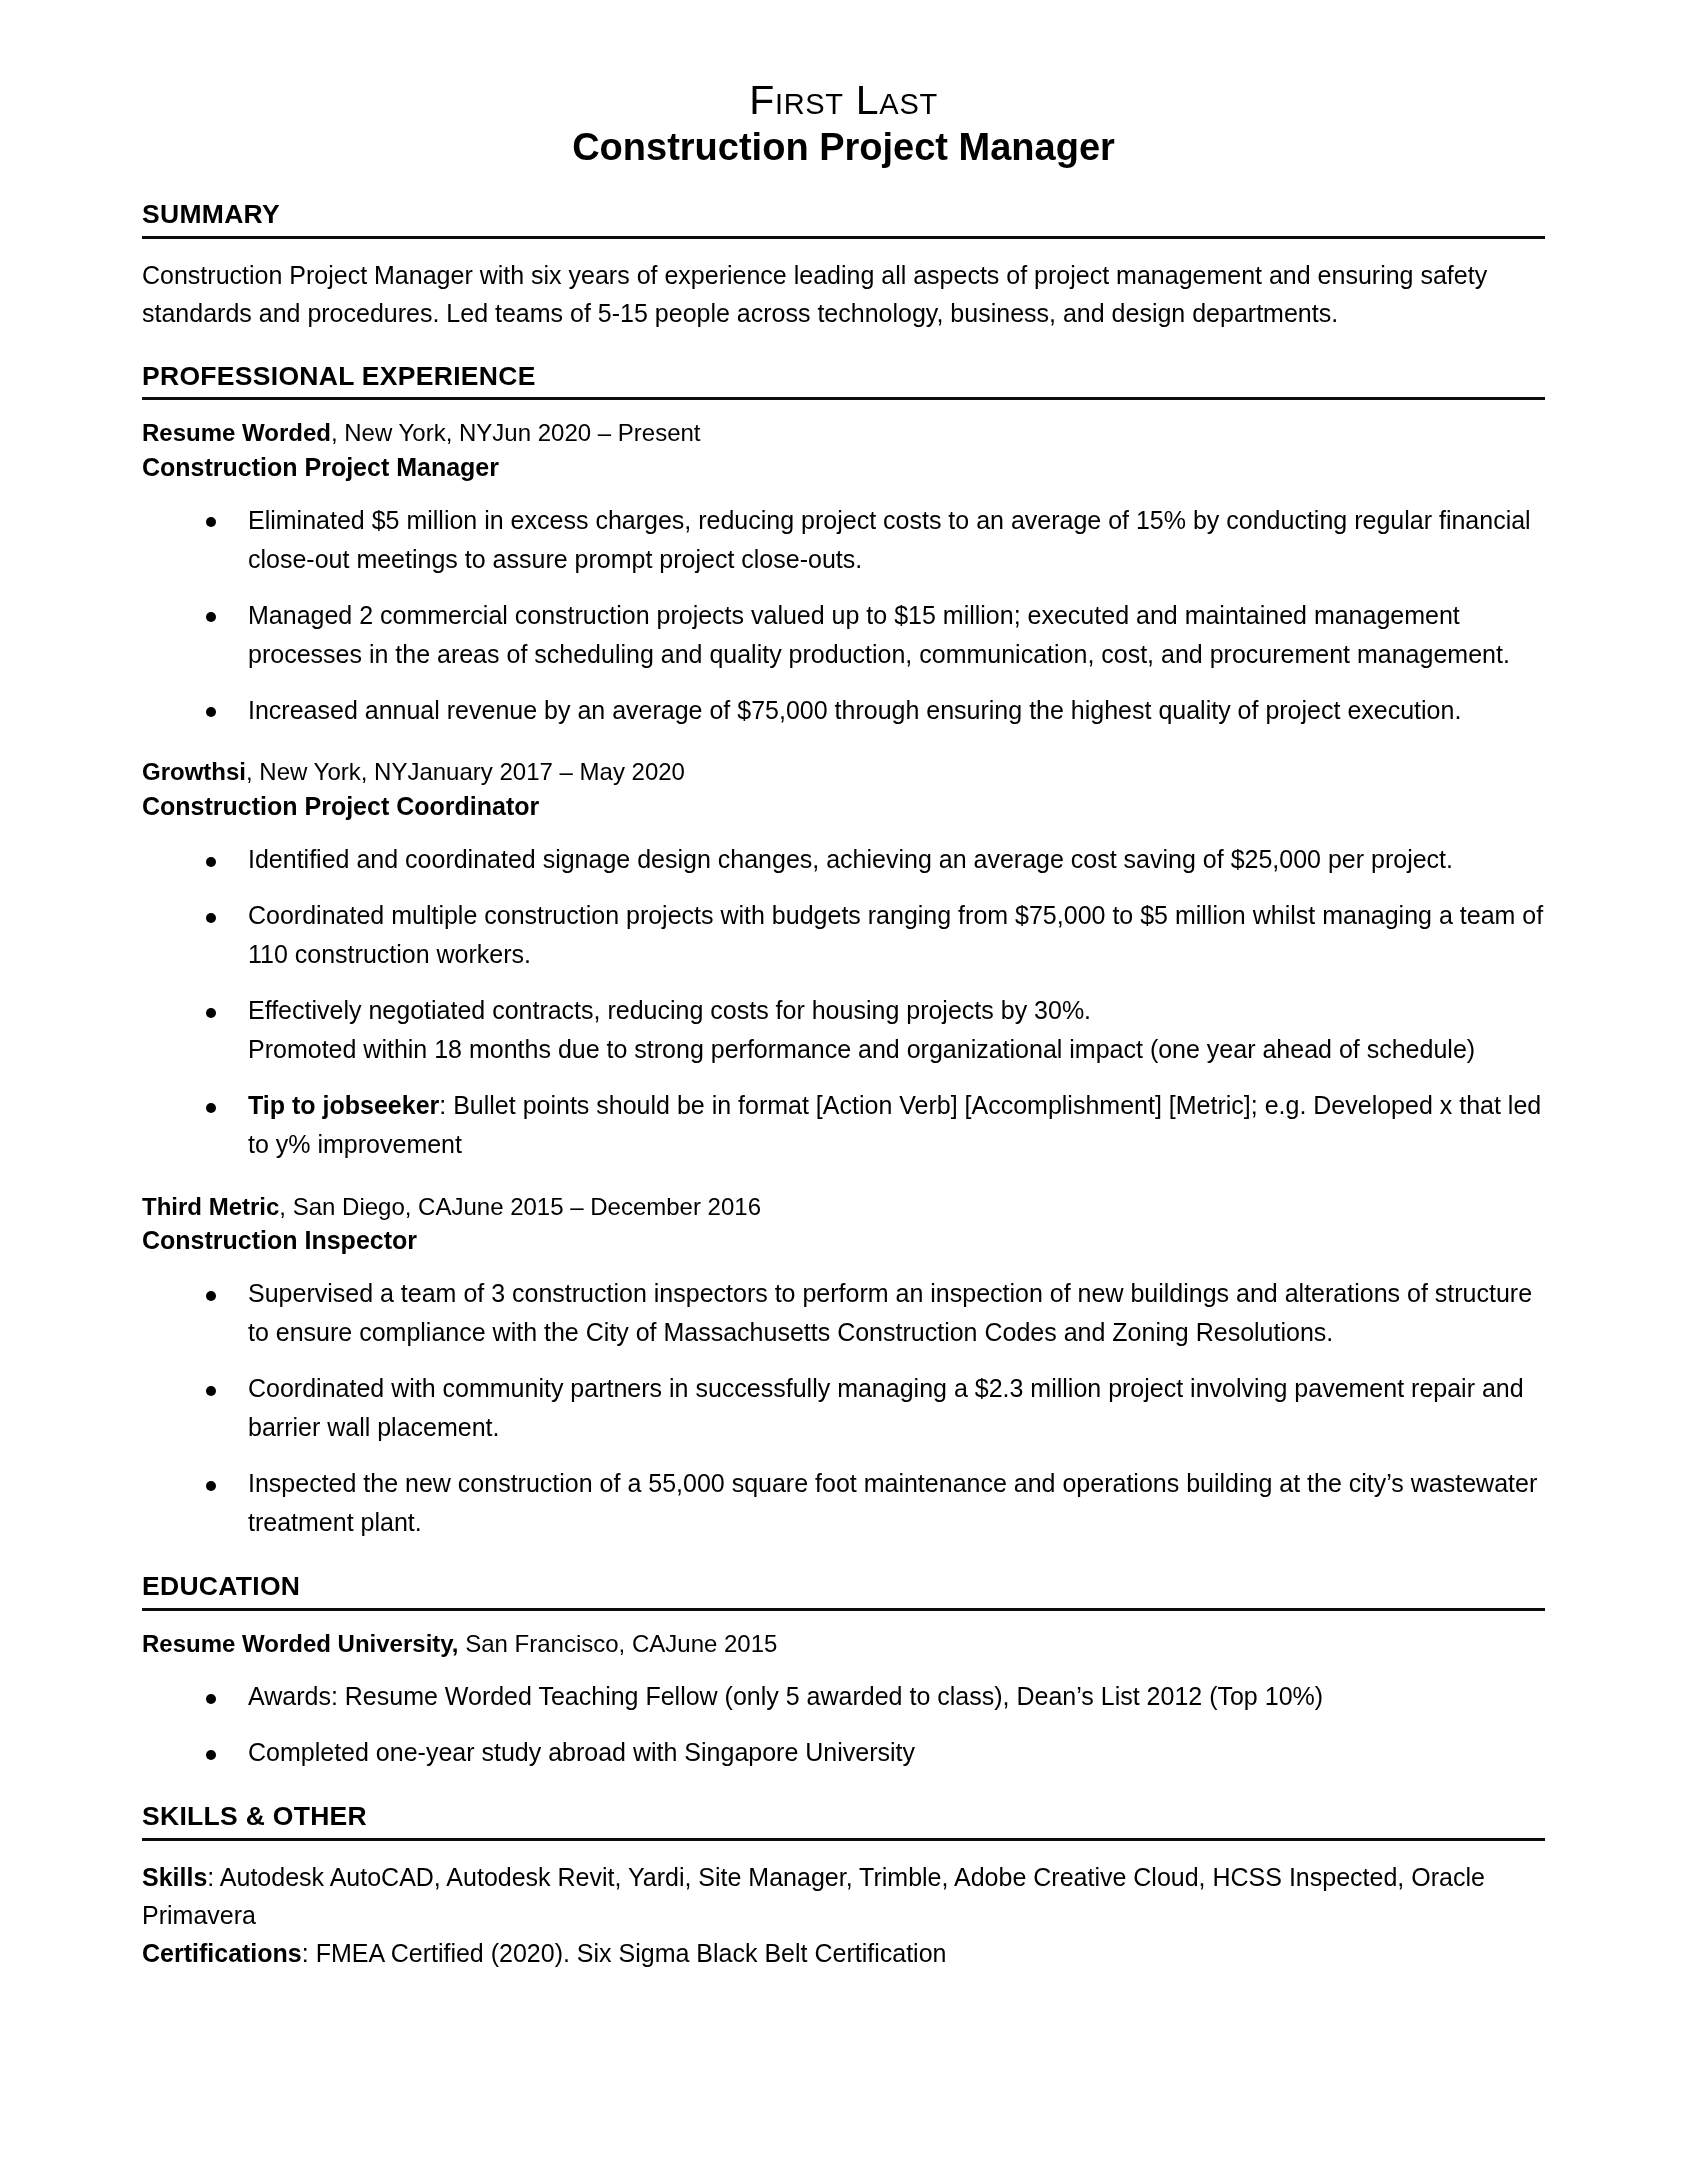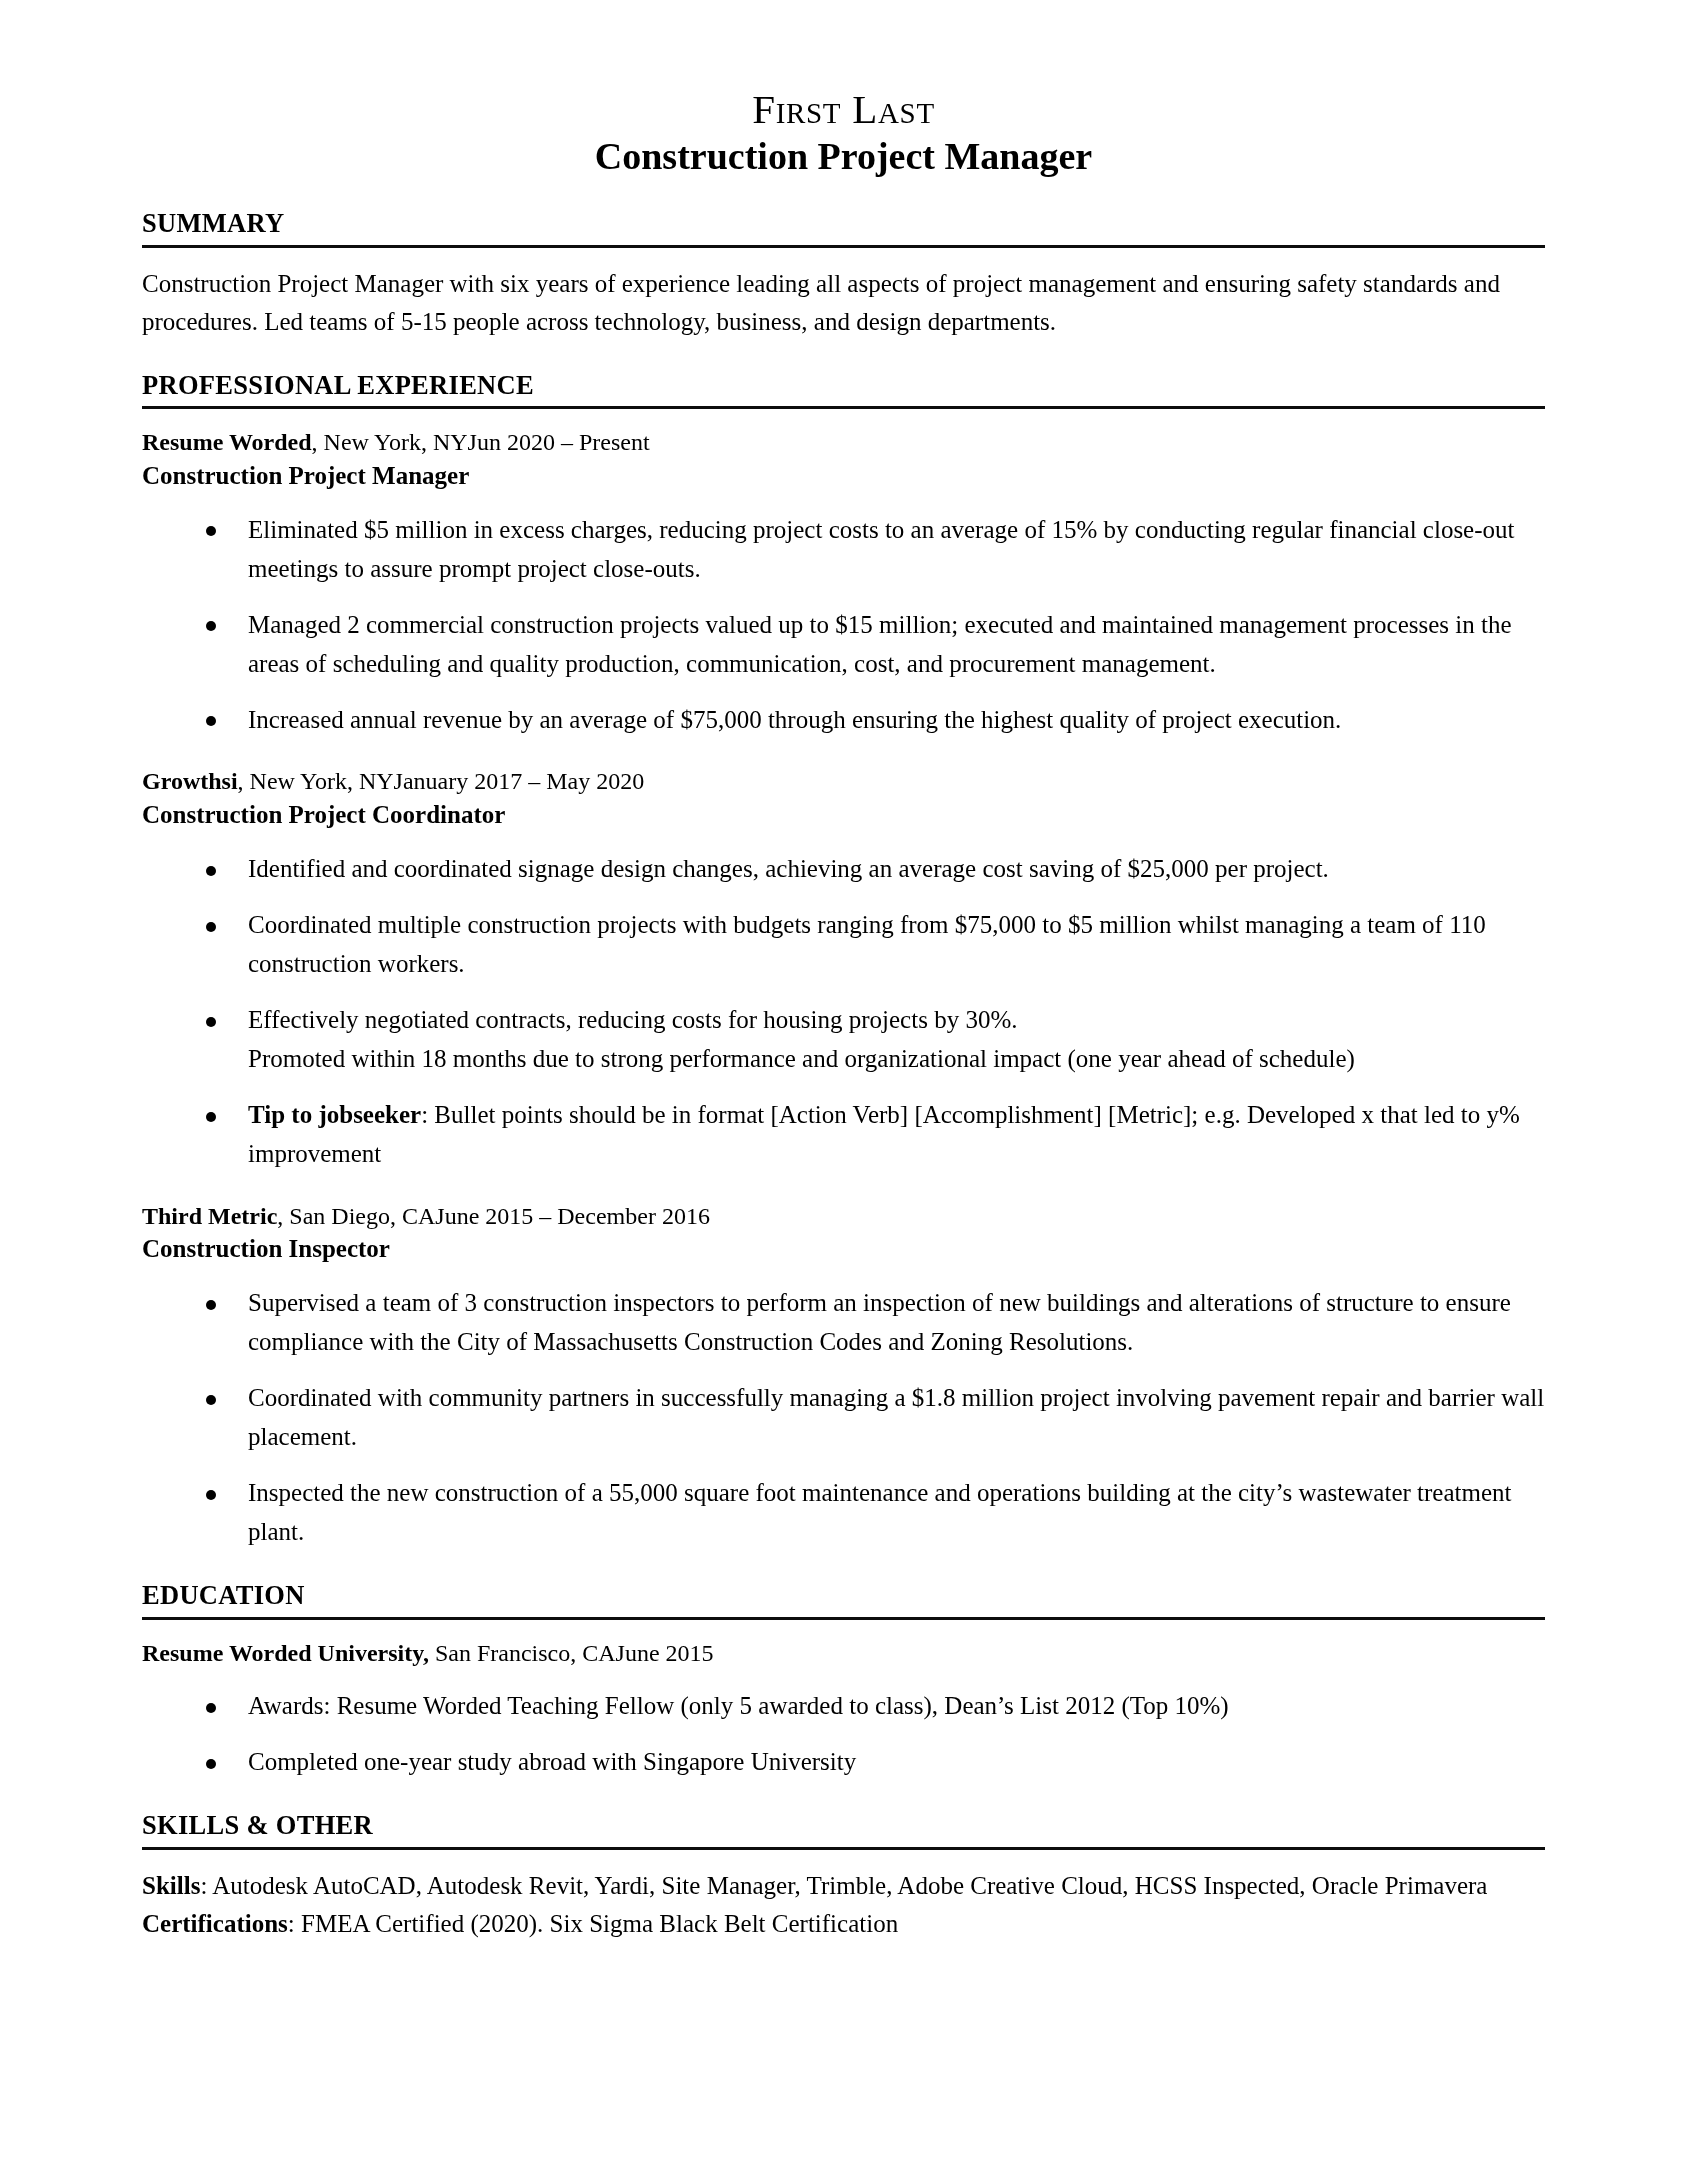--- a/index.html
+++ b/index.html
@@ -6,22 +6,22 @@
     margin: 0;
     padding: 0;
     background: #ffffff;
   }
   .page {
     position: relative;
     width: 1687px;
     height: 2183px;
     background: #ffffff;
     box-sizing: border-box;
-    padding: 16px 142px;
-    font-family: Liberation Serif, serif;
+    padding: 7px 142px;
+    font-family: Liberation Sans, sans-serif;
     color: #000000;
     overflow: hidden;
   }
 
   
   .hdr {
     text-align: center;
     padding-top: 71px;
   }
   .hdr-name {
@@ -189,21 +189,21 @@
       </div>
 
       <div class="job">
         <div class="job-line">
           <span class="job-co-wrap"><span class="job-co">Third Metric</span><span class="job-loc">, San Diego, CA</span></span>
           <span class="job-date">June 2015 – December 2016</span>
         </div>
         <div class="job-role">Construction Inspector</div>
         <ul class="bullets">
           <li>Supervised a team of 3 construction inspectors to perform an inspection of new buildings and alterations of structure to ensure compliance with the City of Massachusetts Construction Codes and Zoning Resolutions.</li>
-          <li>Coordinated with community partners in successfully managing a $1.8 million project involving pavement repair and barrier wall placement.</li>
+          <li>Coordinated with community partners in successfully managing a $2.3 million project involving pavement repair and barrier wall placement.</li>
           <li>Inspected the new construction of a 55,000 square foot maintenance and operations building at the city’s wastewater treatment plant.</li>
         </ul>
       </div>
 
     </div>
   </div>
 
   <div class="section">
     <div class="sec-head">EDUCATION</div>
     <div class="sec-body">

